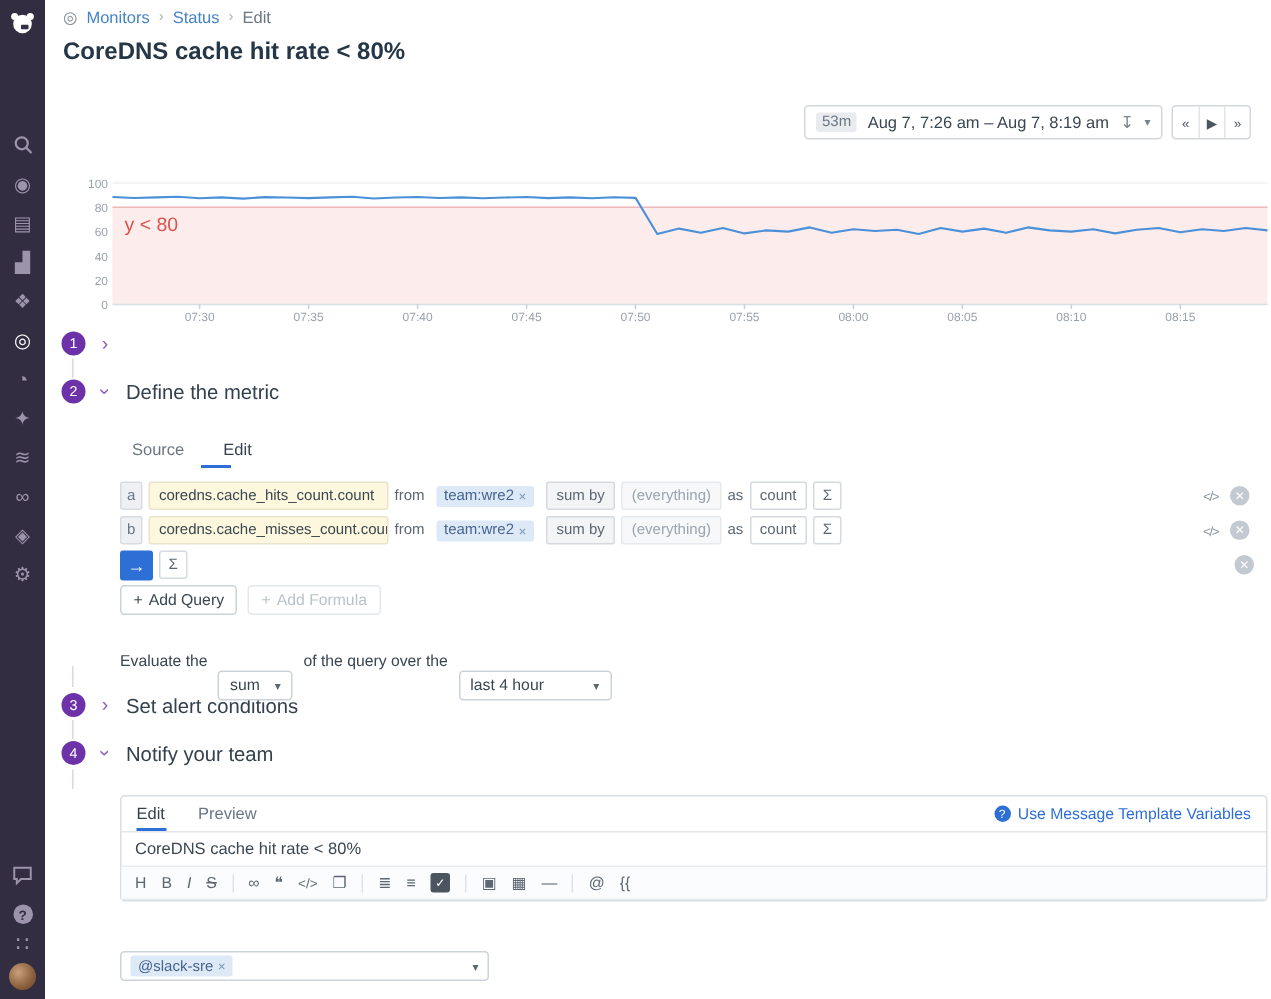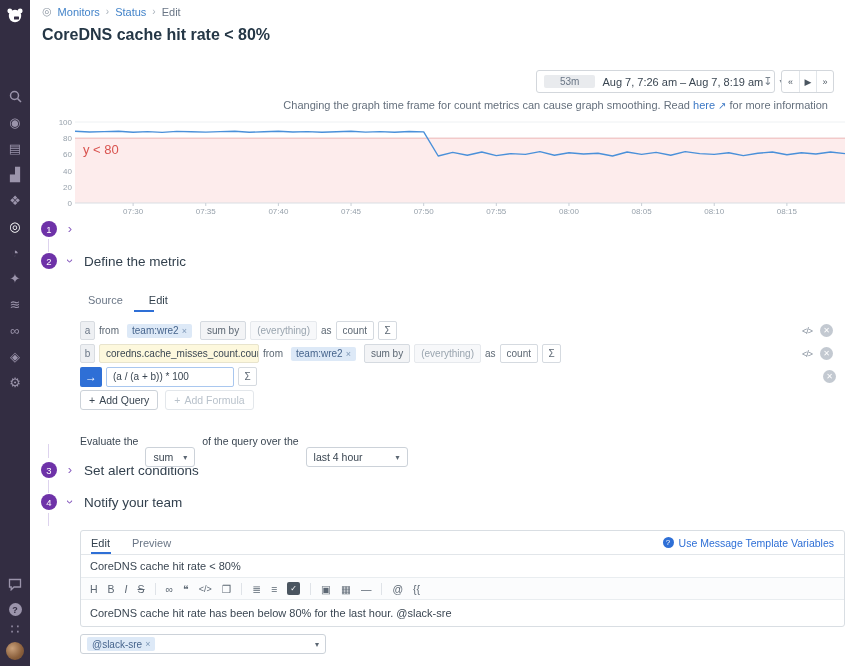--- a/index.html
+++ b/index.html
@@ -27,21 +27,21 @@
                 display:flex; align-items:center; gap:6px; }
   .breadcrumb .bc-icon { color:#8a94a0; font-size:11px; }
   .bc-link { color:#4283c9; cursor:pointer; }
   .bc-sep { color:#aab3bc; font-size:10px; }
   .page-title { position:absolute; left:42px; top:26px; font-size:16px; font-weight:bold; color:#253746; }
 
   
   .timebox { position:absolute; left:536px; top:70px; width:239px; height:23px;
              border:1px solid #d3d7dc; border-radius:3px; background:#fff;
              display:flex; align-items:center; padding:0 7px; font-size:11px; color:#3a4652; }
-  .dur-badge { background:#e9ebee; border-radius:2px; padding:1px 16px; font-size:10px; color:#6a7686; }
+  .dur-badge { background:#e9ebee; border-radius:2px; padding:1px 4px; font-size:10px; color:#6a7686; }
   .time-range { margin-left:7px; white-space:nowrap; }
   .timebox .right-ctl { margin-left:auto; display:flex; align-items:center; gap:7px; color:#7a848e; }
   .timenav { position:absolute; left:781px; top:70px; height:23px; display:flex;
              border:1px solid #d3d7dc; border-radius:3px; overflow:hidden; background:#fff; }
   .timenav .tbtn { width:17px; display:flex; align-items:center; justify-content:center;
                    color:#4a5560; font-size:9px; cursor:pointer; }
   .timenav .tbtn + .tbtn { border-left:1px solid #e2e6ea; }
 
   .notice { position:absolute; right:19px; top:99px; font-size:11px; color:#65707d; white-space:nowrap; }
   .notice .nlink { color:#3b77c4; cursor:pointer; }
@@ -189,26 +189,20 @@
       <span>↧</span>
       <span class="caret" style="font-size:8px;">▾</span>
     </span>
   </div>
   <div class="timenav">
     <span class="tbtn">«</span>
     <span class="tbtn">▶</span>
     <span class="tbtn">»</span>
   </div>
 
-  <div class="notice">
-    <span>Changing the graph time frame for count metrics can cause graph smoothing. Read</span>
-    <span class="nlink">here</span>
-    <span class="ext">↗</span>
-    <span>for more information</span>
-  </div>
 
   <div class="chart" id="chart">
       <svg width="770" height="83" style="position: absolute; left: 75px; top: 4px; overflow: visible;">
         <line x1="0" y1="64.8" x2="770" y2="64.8" stroke="#eef1f3" stroke-width="1"></line>
         <line x1="0" y1="48.6" x2="770" y2="48.6" stroke="#eef1f3" stroke-width="1"></line>
         <line x1="0" y1="32.4" x2="770" y2="32.4" stroke="#eef1f3" stroke-width="1"></line>
         <line x1="0" y1="16.2" x2="770" y2="16.2" stroke="#eef1f3" stroke-width="1"></line>
         <line x1="0" y1="0" x2="770" y2="0" stroke="#eef1f3" stroke-width="1"></line>
         <rect x="0" y="16.2" width="770" height="64.8" fill="#fdecec"></rect>
         <line x1="0" y1="16.2" x2="770" y2="16.2" stroke="#efb9b9" stroke-width="1"></line>
@@ -265,20 +259,21 @@
   <div class="step-label" style="top:495px;">Notify your team</div>
 
   <div class="mtabs">
     <span>Source</span>
     <span class="active">Edit</span>
   </div>
   <div class="tab-underline" style="left:134px;top:310px;width:20px;"></div>
 
   <div class="qrow" style="top:321px;">
     <span class="qletter">a</span>
+    <span class="qmetric">coredns.cache_hits_count.count</span>
     <span>from</span>
     <span class="qtag">
       <span>team:wre2</span>
       <span class="x">×</span>
     </span>
     <span class="qbtn">sum by</span>
     <span class="qgray">(everything)</span>
     <span>as</span>
     <span class="qwhite">count</span>
     <span class="qsigma">Σ</span>
@@ -302,21 +297,20 @@
     <span class="qwhite">count</span>
     <span class="qsigma">Σ</span>
   </div>
   <div class="rowicons" style="top:344px;">
     <span class="code-glyph">&lt;/&gt;</span>
     <span class="circle-x">✕</span>
   </div>
 
   <div class="qrow" style="top:367px;">
     <span class="farrow">→</span>
-    <span class="finput">(a / (a + b)) * 100</span>
     <span class="qsigma">Σ</span>
   </div>
   <div class="rowicons" style="top:367px;left:823px;">
     <span class="circle-x">✕</span>
   </div>
 
   <div class="qrow" style="top:390px;gap:7px;">
     <span class="addbtn">
       <span>+</span>
       <span>Add Query</span>
@@ -366,21 +360,20 @@
         <span class="tbi">≡</span>
         <span class="tb-box">✓</span>
         <span class="tb-div"></span>
         <span class="tbi">▣</span>
         <span class="tbi">▦</span>
         <span class="tbi">—</span>
         <span class="tb-div"></span>
         <span class="tbi">@</span>
         <span class="tbi">{{</span>
       </div>
-    <div class="nbody">CoreDNS cache hit rate has been below 80% for the last hour. @slack-sre</div>
   </div>
 
   <div class="rcpt">
     <span class="qtag" style="margin:0;">
       <span>@slack-sre</span>
       <span class="x">×</span>
     </span>
     <span class="caret">▾</span>
   </div>
 

